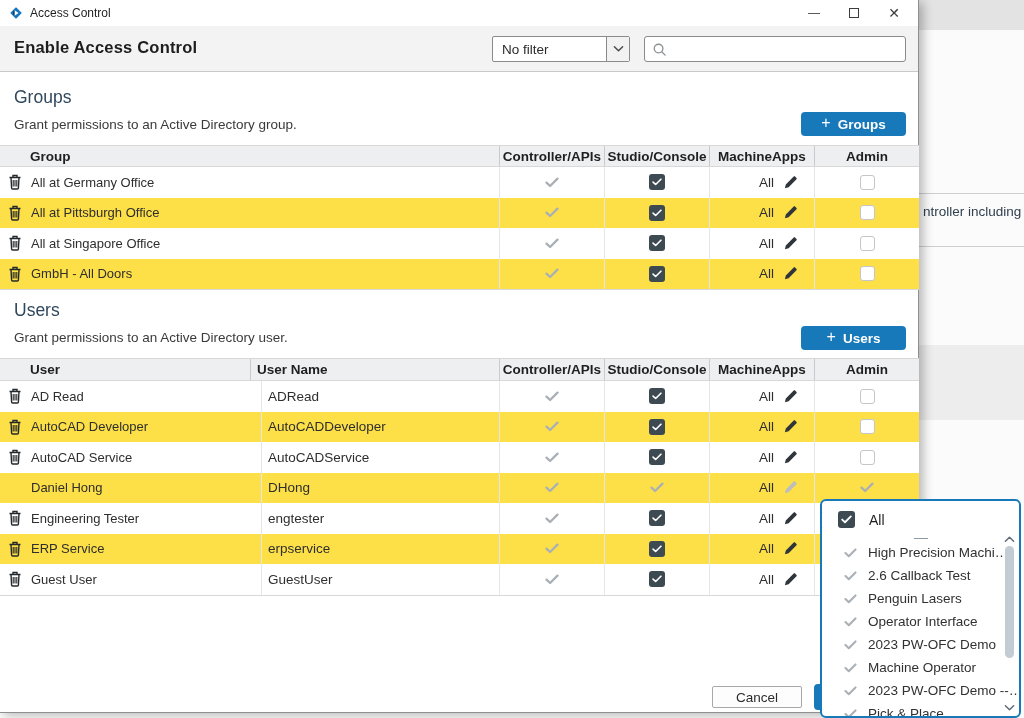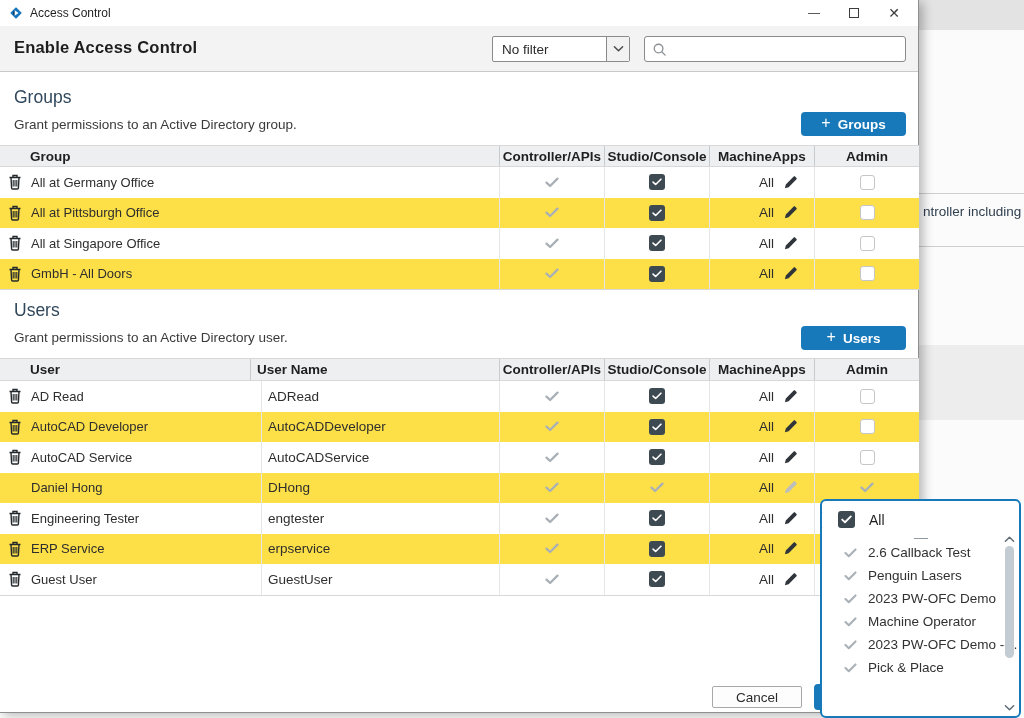--- a/index.html
+++ b/index.html
@@ -635,29 +635,45 @@
       <span class="pp-all-label">All</span>
     </div>
     <div class="pp-divider"></div>
     <div class="pp-list">
       <div class="pp-item">
           <span class="icon-check">
             <svg width="13" height="10">
               <use href="#i-check"></use>
             </svg>
           </span>
-          <span class="pp-item-label">2.6 Callback Test</span>
+          <span class="pp-item-label">High Precision Machi…</span>
         </div>
       <div class="pp-item">
           <span class="icon-check">
             <svg width="13" height="10">
               <use href="#i-check"></use>
             </svg>
           </span>
+          <span class="pp-item-label">2.6 Callback Test</span>
+        </div>
+      <div class="pp-item">
+          <span class="icon-check">
+            <svg width="13" height="10">
+              <use href="#i-check"></use>
+            </svg>
+          </span>
           <span class="pp-item-label">Penguin Lasers</span>
+        </div>
+      <div class="pp-item">
+          <span class="icon-check">
+            <svg width="13" height="10">
+              <use href="#i-check"></use>
+            </svg>
+          </span>
+          <span class="pp-item-label">Operator Interface</span>
         </div>
       <div class="pp-item">
           <span class="icon-check">
             <svg width="13" height="10">
               <use href="#i-check"></use>
             </svg>
           </span>
           <span class="pp-item-label">2023 PW-OFC Demo</span>
         </div>
       <div class="pp-item">

